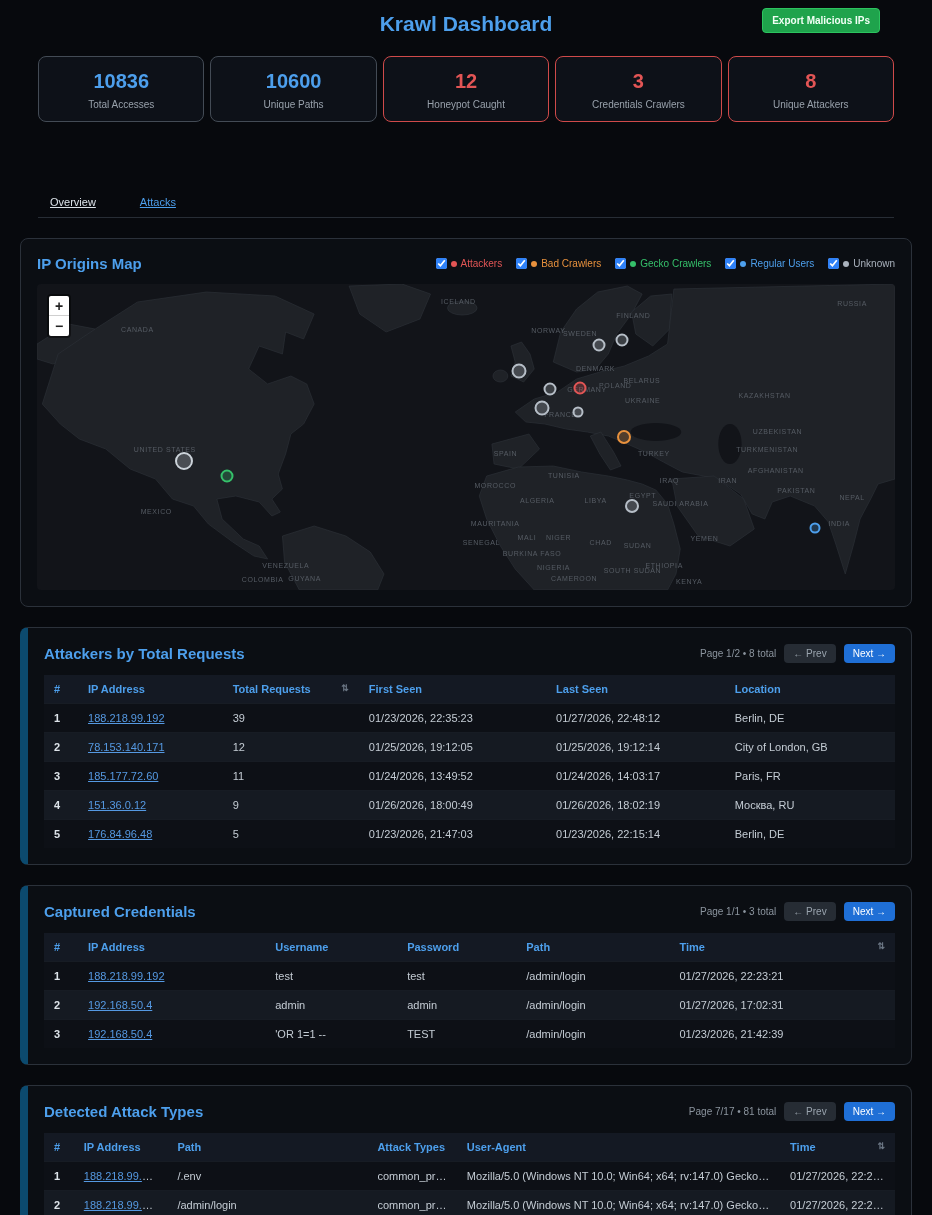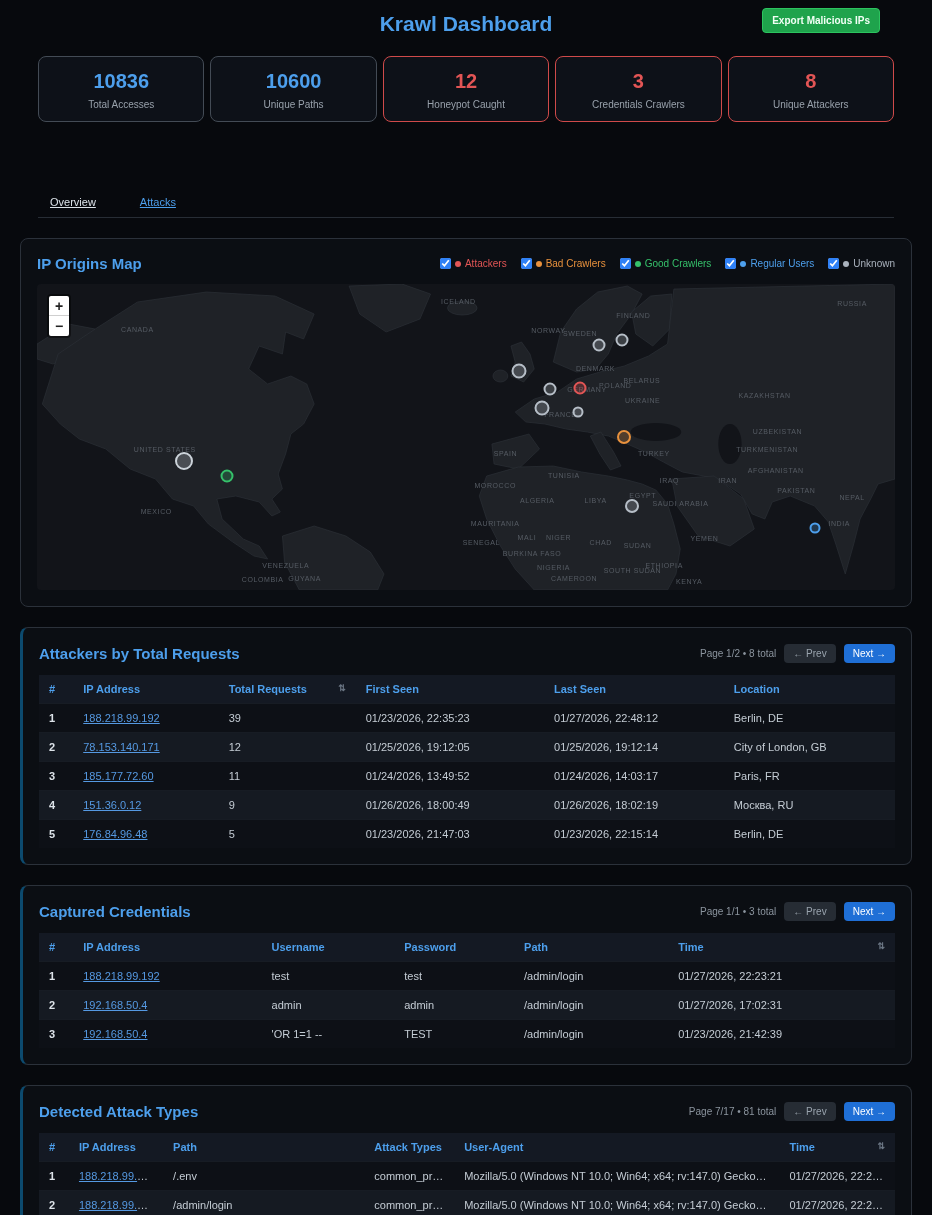--- a/index.html
+++ b/index.html
@@ -38,21 +38,21 @@
   .tabs { margin: 26px 38px 0; border-bottom: 1px solid #272d35; padding-left: 12px; display: flex; gap: 44px; }
   .tab { font-size: 11px; padding-bottom: 9px; text-decoration: underline; cursor: pointer; margin-top: 48px; }
   .tab.active { color: #dbe2e8; }
   .tab.link { color: #4d9fec; }
 
   
   .card {
     margin: 20px 20px 0; background: #0b0e13;
     border: 1px solid #2b313a; border-radius: 8px; padding: 16px;
   }
-  .card.danger { border-left: 3px solid #0c4a6e; }
+  .card.danger { border-left: 8px solid #0c4a6e; }
   .card-head { display: flex; justify-content: space-between; align-items: center; }
   .card-title { color: #4d9fec; font-size: 15px; font-weight: bold; margin: 0; }
 
   
   .map-legend { display: flex; gap: 14px; align-items: center; }
   .legend-item { display: flex; gap: 4px; align-items: center; font-size: 10px; cursor: pointer; }
   .legend-item input { width: 11px; height: 11px; margin: 0; accent-color: #2f81f7; cursor: pointer; }
   .legend-dot { width: 6px; height: 6px; border-radius: 50%; display: inline-block; }
 
   
@@ -168,21 +168,21 @@
             <span class="legend-text" style="color: rgb(226, 85, 85);">Attackers</span>
           </label>
           <label class="legend-item">
             <input type="checkbox" checked="" style="">
             <span class="legend-dot" style="background: rgb(232, 145, 61);"></span>
             <span class="legend-text" style="color: rgb(232, 145, 61);">Bad Crawlers</span>
           </label>
           <label class="legend-item">
             <input type="checkbox" checked="" style="">
             <span class="legend-dot" style="background: rgb(53, 192, 106);"></span>
-            <span class="legend-text" style="color: rgb(53, 192, 106);">Good Crawlers</span>
+            <span class="legend-text" style="color: rgb(53, 192, 106);">Gecko Crawlers</span>
           </label>
           <label class="legend-item">
             <input type="checkbox" checked="" style="">
             <span class="legend-dot" style="background: rgb(77, 159, 236);"></span>
             <span class="legend-text" style="color: rgb(77, 159, 236);">Regular Users</span>
           </label>
           <label class="legend-item">
             <input type="checkbox" checked="" style="">
             <span class="legend-dot" style="background: rgb(170, 178, 189);"></span>
             <span class="legend-text" style="color: rgb(170, 178, 189);">Unknown</span>

